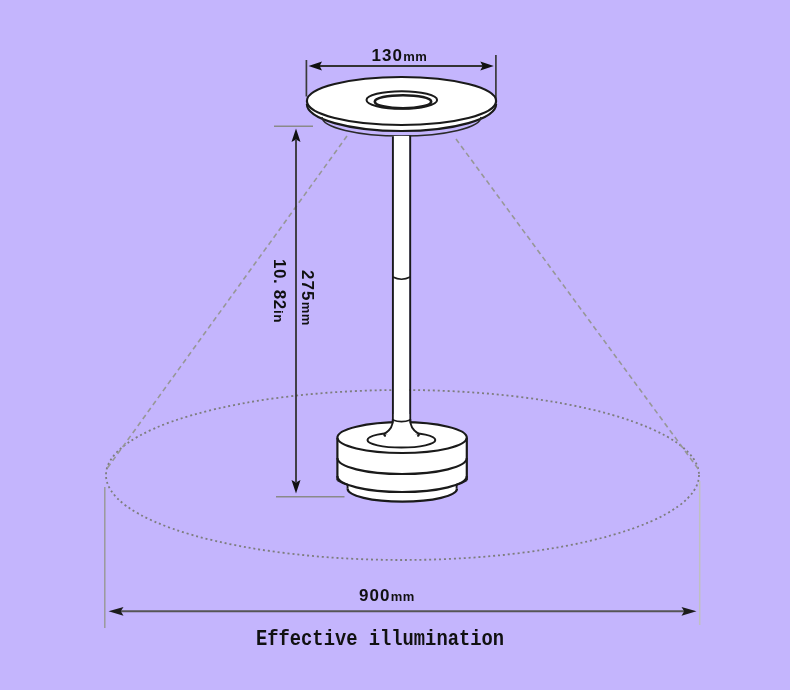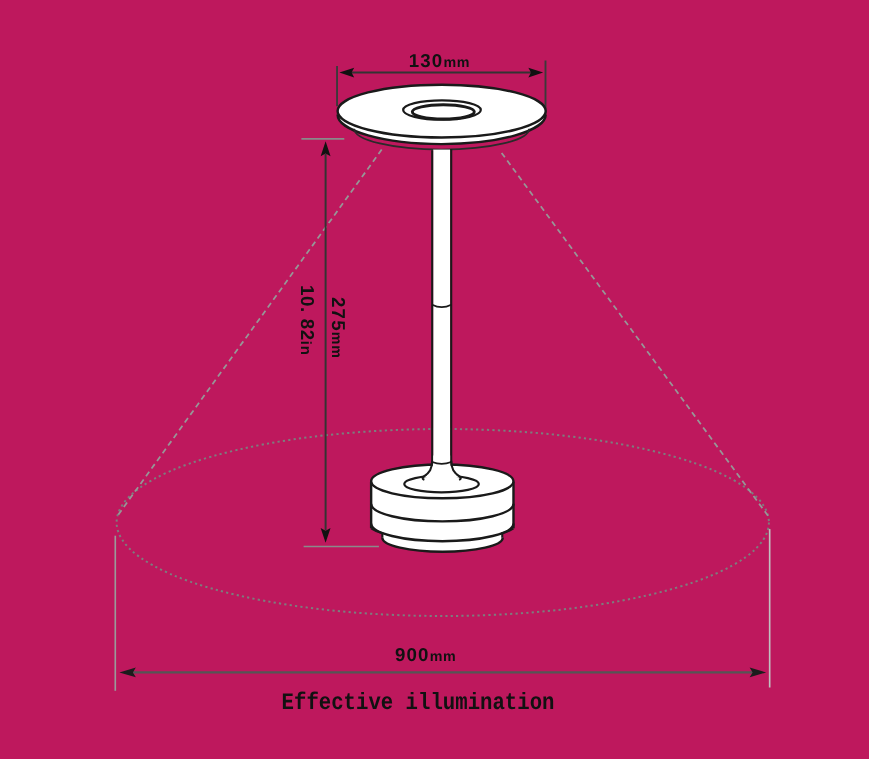--- a/index.html
+++ b/index.html
@@ -1,16 +1,16 @@
 <!DOCTYPE html>
 <html><head>
 <meta charset="utf-8">
 <style>
   html,body{margin:0;padding:0;background:#ffffff;}
-  .wrap{position:relative;width:790px;height:690px;background:#be185d;overflow:hidden;}
+  .wrap{position:relative;width:790px;height:690px;background:#c4b5fd;overflow:hidden;}
   svg{position:absolute;left:0;top:0;}
   text{font-family:"Liberation Sans",sans-serif;}
 </style>
 </head>
 <body>
 <div class="wrap">
 <svg width="790" height="690" viewBox="0 0 790 690">
 
   <ellipse cx="402.5" cy="475" rx="296.5" ry="85" fill="none" stroke="#7d7d7d" stroke-width="1.8" stroke-dasharray="2 2.9"></ellipse>
 

